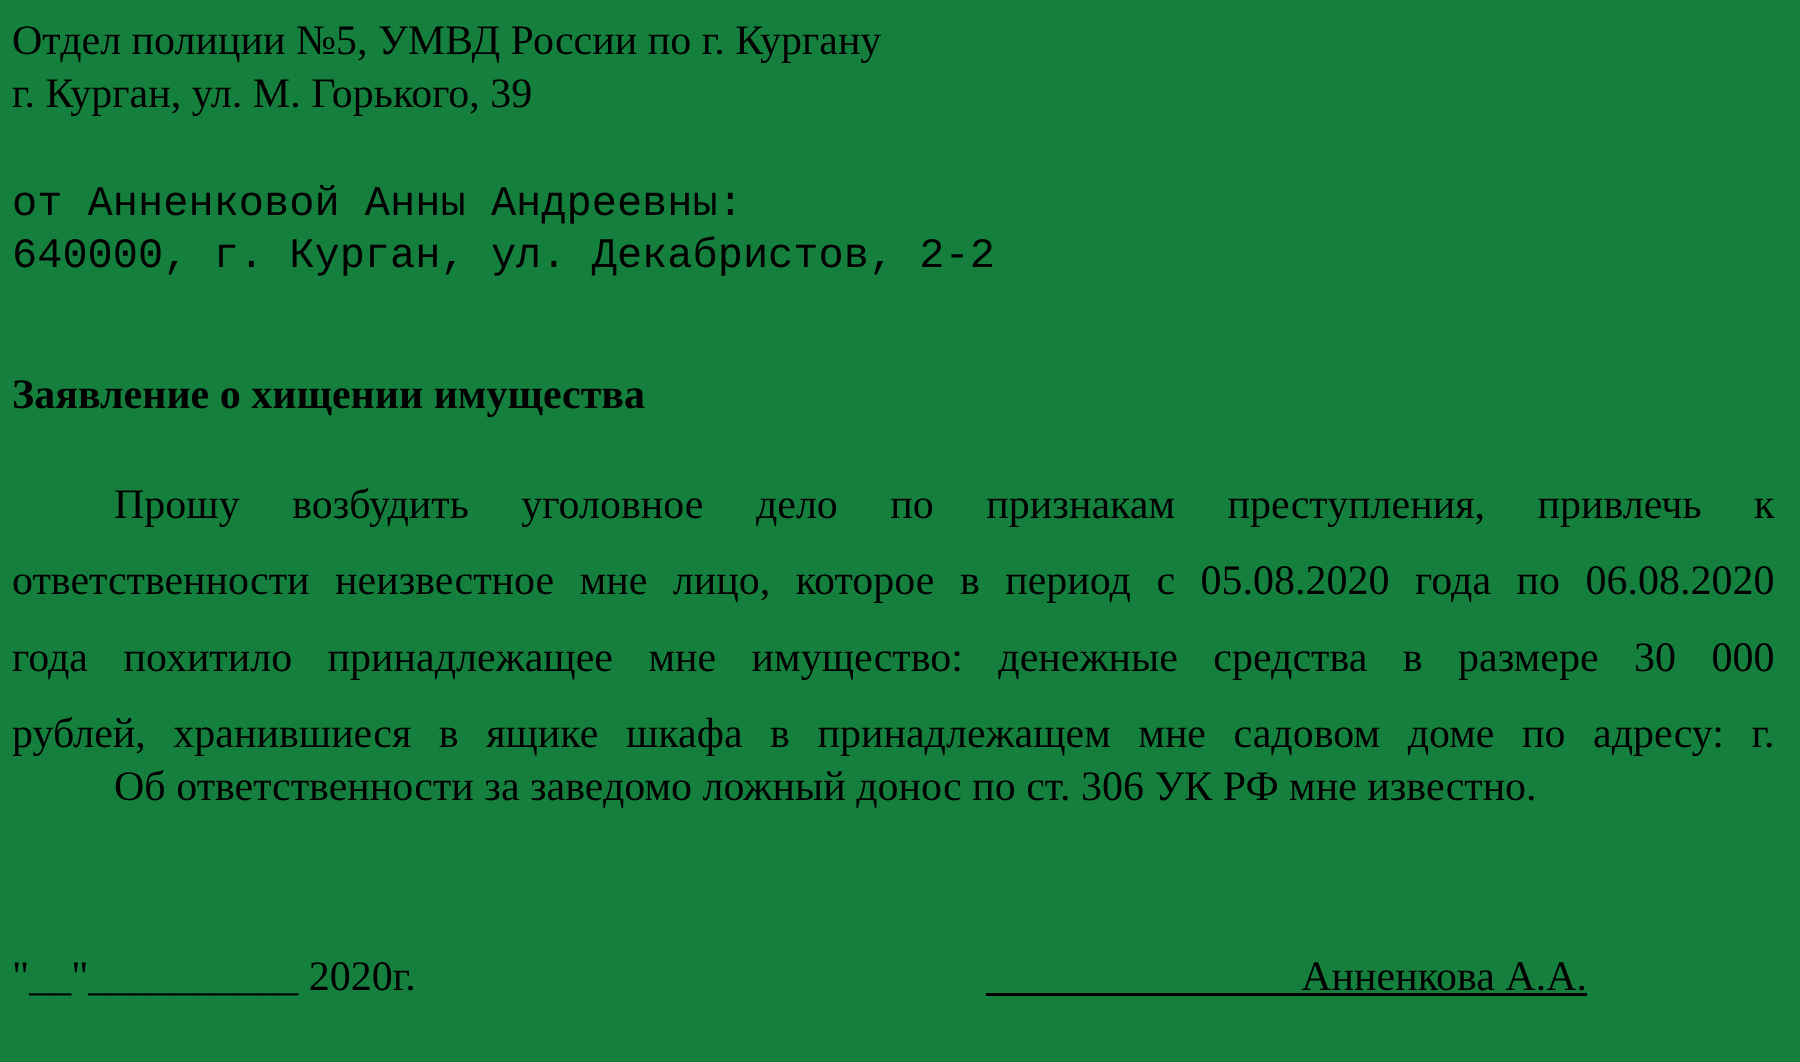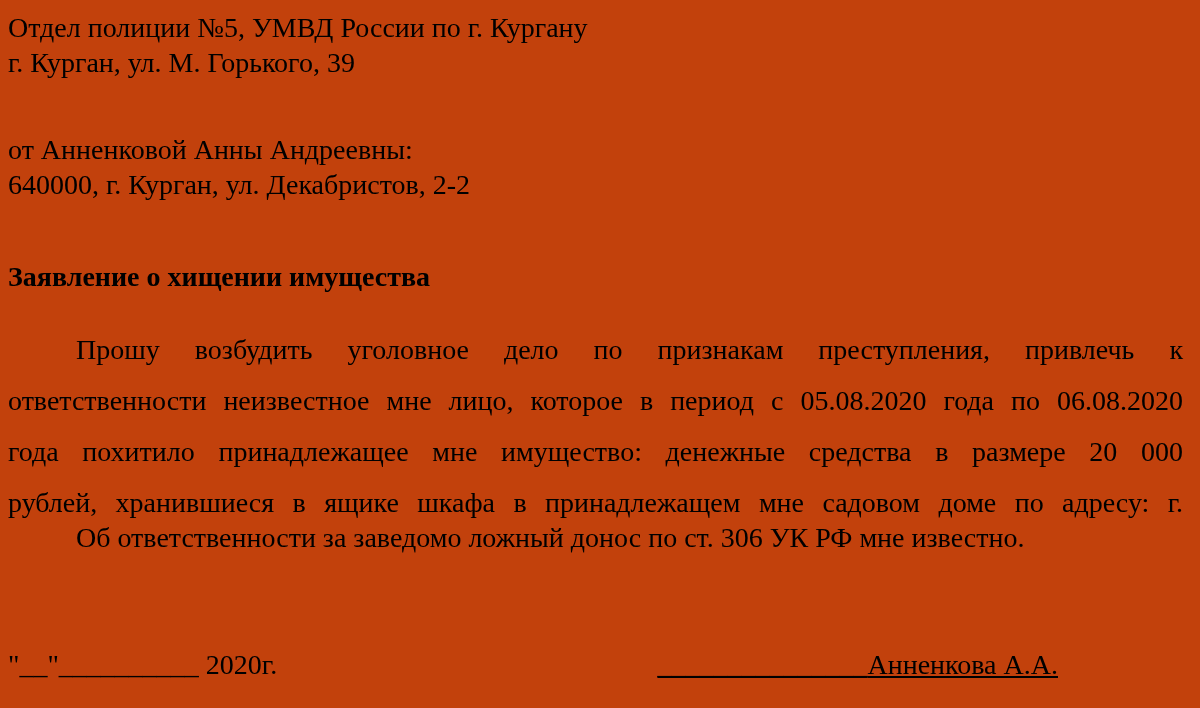--- a/index.html
+++ b/index.html
@@ -5,34 +5,35 @@
   html, body {
     margin: 0;
     padding: 0;
     background: #ffffff;
   }
   .page {
     position: relative;
     width: 1200px;
     height: 708px;
     box-sizing: border-box;
-    background: #c2410c;
+    background: #15803d;
     color: #000000;
     font-family: "Liberation Serif", "DejaVu Serif", serif;
     font-size: 28px;
     line-height: 35px;
     padding: 10px 17px 0 8px;
     overflow: hidden;
   }
   .recipient-block {
     text-align: right;
   }
   .sender-block {
     text-align: right;
-    margin-top: 52px;
+    margin-top: 39px;
+    font-family: Liberation Mono, monospace;
   }
   .doc-title {
     text-align: left;
     font-weight: bold;
     margin-top: 57px;
   }
   .body-text {
     margin-top: 38px;
   }
   .line {
@@ -71,21 +72,21 @@
   <div class="sender-block">
     <div class="line">от Анненковой Анны Андреевны:</div>
     <div class="line">640000, г. Курган, ул. Декабристов, 2-2</div>
   </div>
 
   <div class="doc-title">Заявление о хищении имущества</div>
 
   <div class="body-text">
     <div class="line indent stretch">Прошу возбудить уголовное дело по признакам преступления, привлечь к</div>
     <div class="line stretch">ответственности неизвестное мне лицо, которое в период с 05.08.2020 года по 06.08.2020</div>
-    <div class="line stretch">года похитило принадлежащее мне имущество: денежные средства в размере 20 000</div>
+    <div class="line stretch">года похитило принадлежащее мне имущество: денежные средства в размере 30 000</div>
     <div class="line stretch">рублей, хранившиеся в ящике шкафа в принадлежащем мне садовом доме по адресу: г.</div>
     <div class="line indent">Об ответственности за заведомо ложный донос по ст. 306 УК РФ мне известно.</div>
   </div>
 
   <div class="footer-row">
     <span class="footer-left">"__"__________ 2020г.</span>
     <span class="footer-right"><span>_______________</span><span>Анненкова А.А.</span></span>
   </div>
 
 </div>

